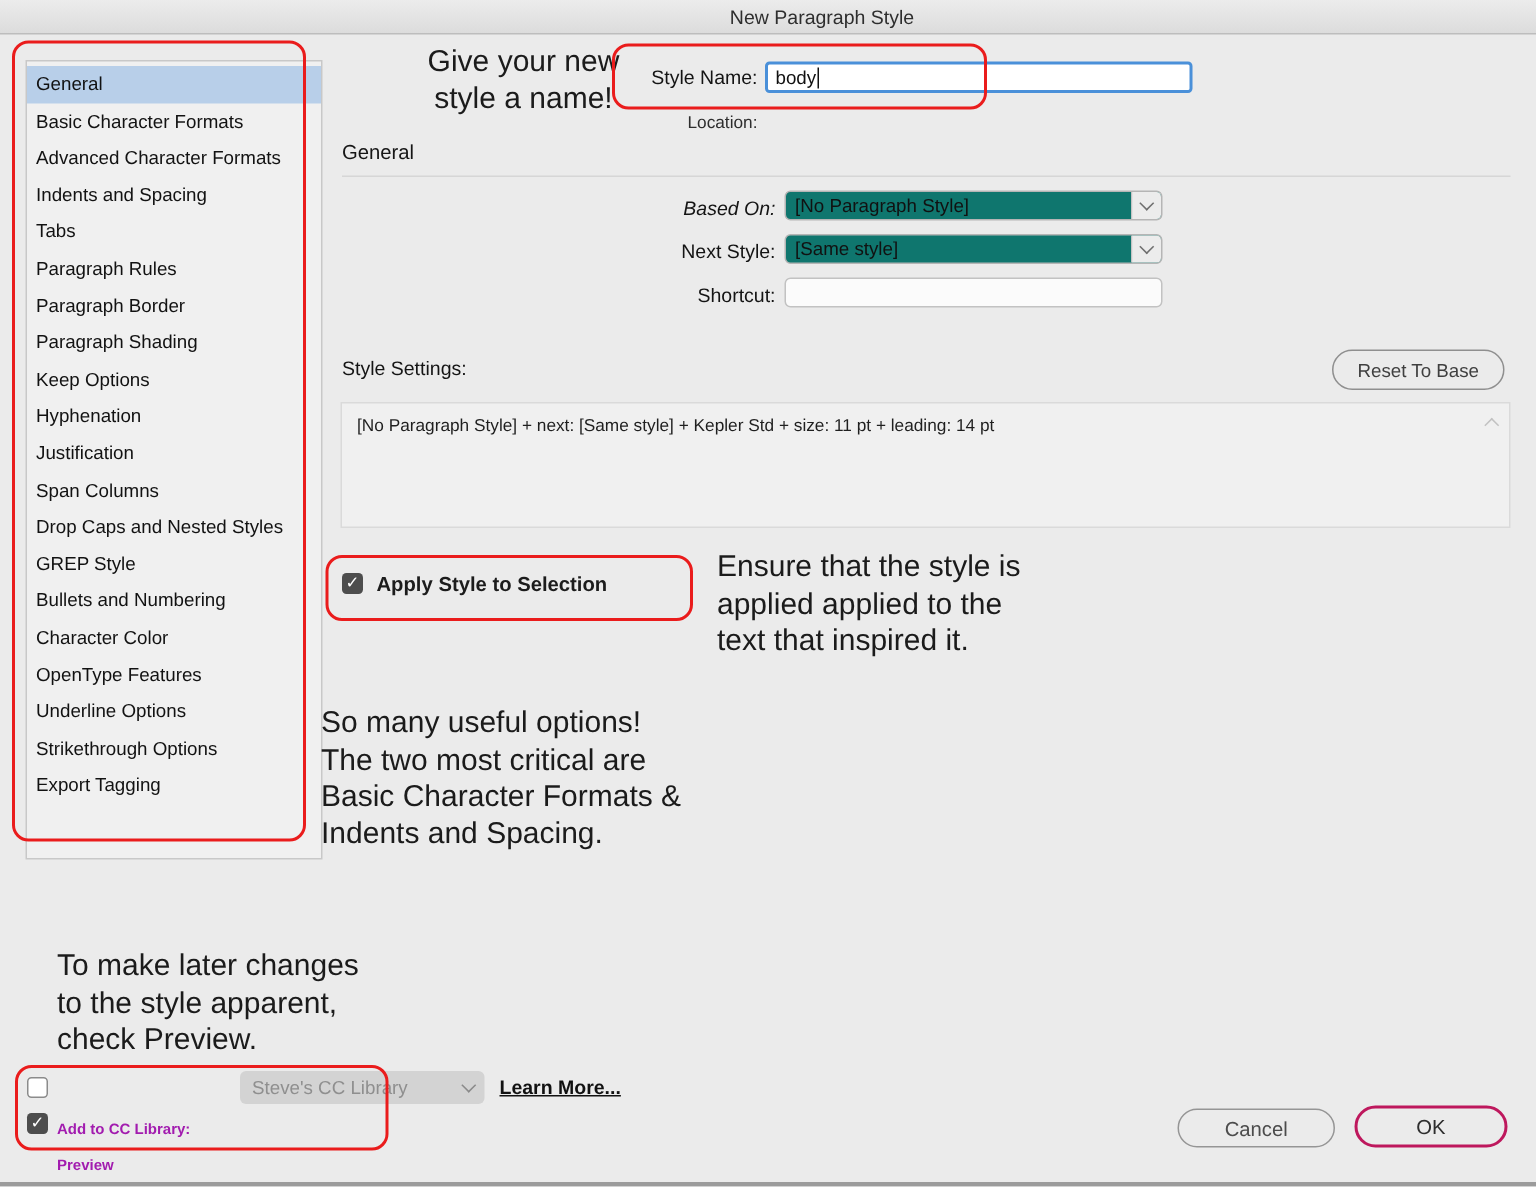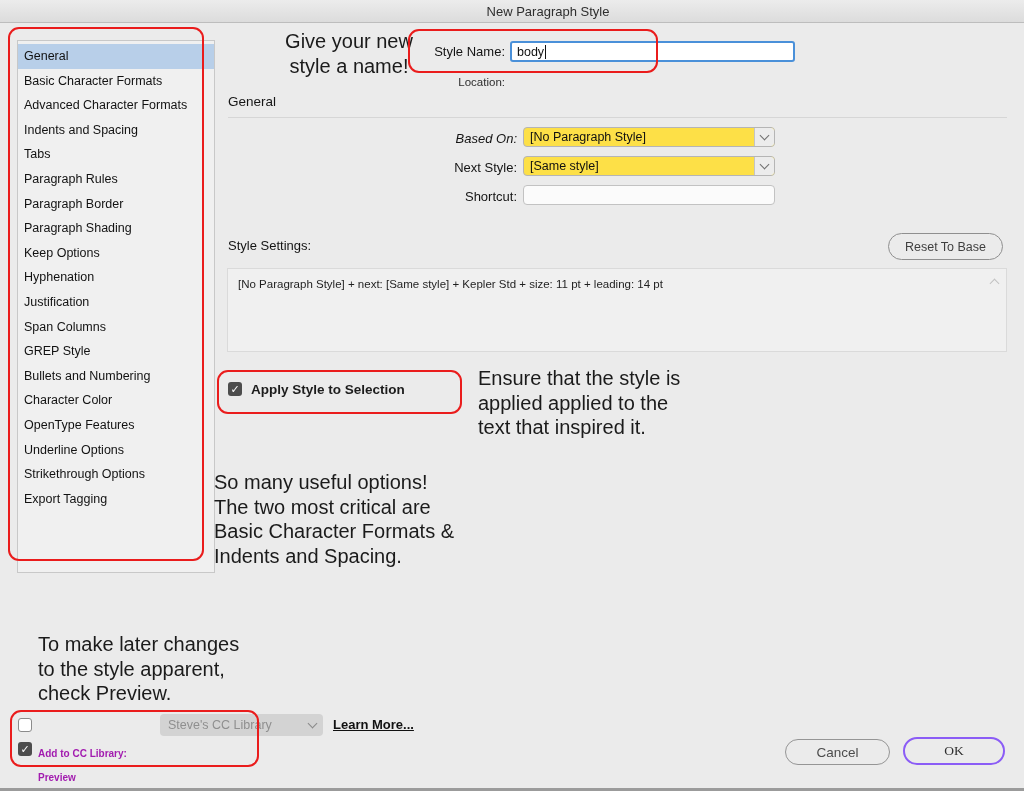--- a/index.html
+++ b/index.html
@@ -29,37 +29,37 @@
   .flabel{position:absolute;font-size:13px;color:#141414;text-align:right;}
   .heading{position:absolute;font-size:13.5px;color:#161616;}
   .sep{position:absolute;height:1px;background:#d6d6d6;}
 
   
   .tinput{position:absolute;background:#fff;border:2px solid #4a90d9;border-radius:3px;
     box-sizing:border-box;display:flex;align-items:center;padding-left:5px;font-size:12.5px;color:#111;}
   .caret{display:inline-block;width:1px;height:14px;background:#111;margin-left:1px;}
 
   
-  .dropdown{position:absolute;height:20px;background:#fde047;border:1px solid #b5b5b5;border-radius:4px;
+  .dropdown{position:absolute;height:20px;background:#0f766e;border:1px solid #b5b5b5;border-radius:4px;
     box-sizing:border-box;display:flex;align-items:center;font-size:12.5px;color:#111;}
   .dd-text{flex:1;padding-left:6px;white-space:nowrap;overflow:hidden;}
   .dd-cap{width:19px;align-self:stretch;background:#ececec;border-left:1px solid #c4c4c4;
     border-radius:0 3px 3px 0;display:flex;align-items:center;justify-content:center;}
   .chev{width:6px;height:6px;border-right:1.5px solid #6f6f6f;border-bottom:1.5px solid #6f6f6f;
     transform:rotate(45deg);margin-top:-3px;}
   .chev.up{transform:rotate(-135deg);margin-top:3px;}
   .plaininput{position:absolute;height:20px;background:#fbfbfb;border:1px solid #c2c2c2;border-radius:4px;
     box-sizing:border-box;}
 
   
   .pillbtn{position:absolute;border-radius:14px;background:transparent;display:flex;align-items:center;
     justify-content:center;box-sizing:border-box;cursor:default;}
   .reset{border:1.5px solid #8f8f8f;color:#3f3f3f;font-size:12.5px;}
   .cancel{border:1px solid #959595;color:#4c4c4c;font-size:13.5px;}
-  .ok{border:2px solid #8b5cf6;color:#2e2e2e;font-size:13.5px;font-family:Liberation Serif, serif;}
+  .ok{border:2px solid #be185d;color:#2e2e2e;font-size:13.5px;}
 
   
   .settingsbox{position:absolute;background:#f0f0f0;border:1px solid #dadada;box-sizing:border-box;}
   .settingsbox .txt{padding:9px 10px;font-size:11.5px;color:#1f1f1f;}
   .settingsbox .corner{position:absolute;right:8px;top:8px;border-color:#c2c2c2;}
 
   
   .cb{position:absolute;width:14px;height:14px;border-radius:3px;box-sizing:border-box;
     display:flex;align-items:center;justify-content:center;}
   .cb.checked{background:#4d4d4d;}
@@ -93,20 +93,21 @@
     <div class="side-item">Advanced Character Formats</div>
     <div class="side-item">Indents and Spacing</div>
     <div class="side-item">Tabs</div>
     <div class="side-item">Paragraph Rules</div>
     <div class="side-item">Paragraph Border</div>
     <div class="side-item">Paragraph Shading</div>
     <div class="side-item">Keep Options</div>
     <div class="side-item">Hyphenation</div>
     <div class="side-item">Justification</div>
     <div class="side-item">Span Columns</div>
+    <div class="side-item">Drop Caps and Nested Styles</div>
     <div class="side-item">GREP Style</div>
     <div class="side-item">Bullets and Numbering</div>
     <div class="side-item">Character Color</div>
     <div class="side-item">OpenType Features</div>
     <div class="side-item">Underline Options</div>
     <div class="side-item">Strikethrough Options</div>
     <div class="side-item">Export Tagging</div>
   </div>
 
   <div class="callout" style="left:248px;top:29px;width:202px;text-align:center;">

